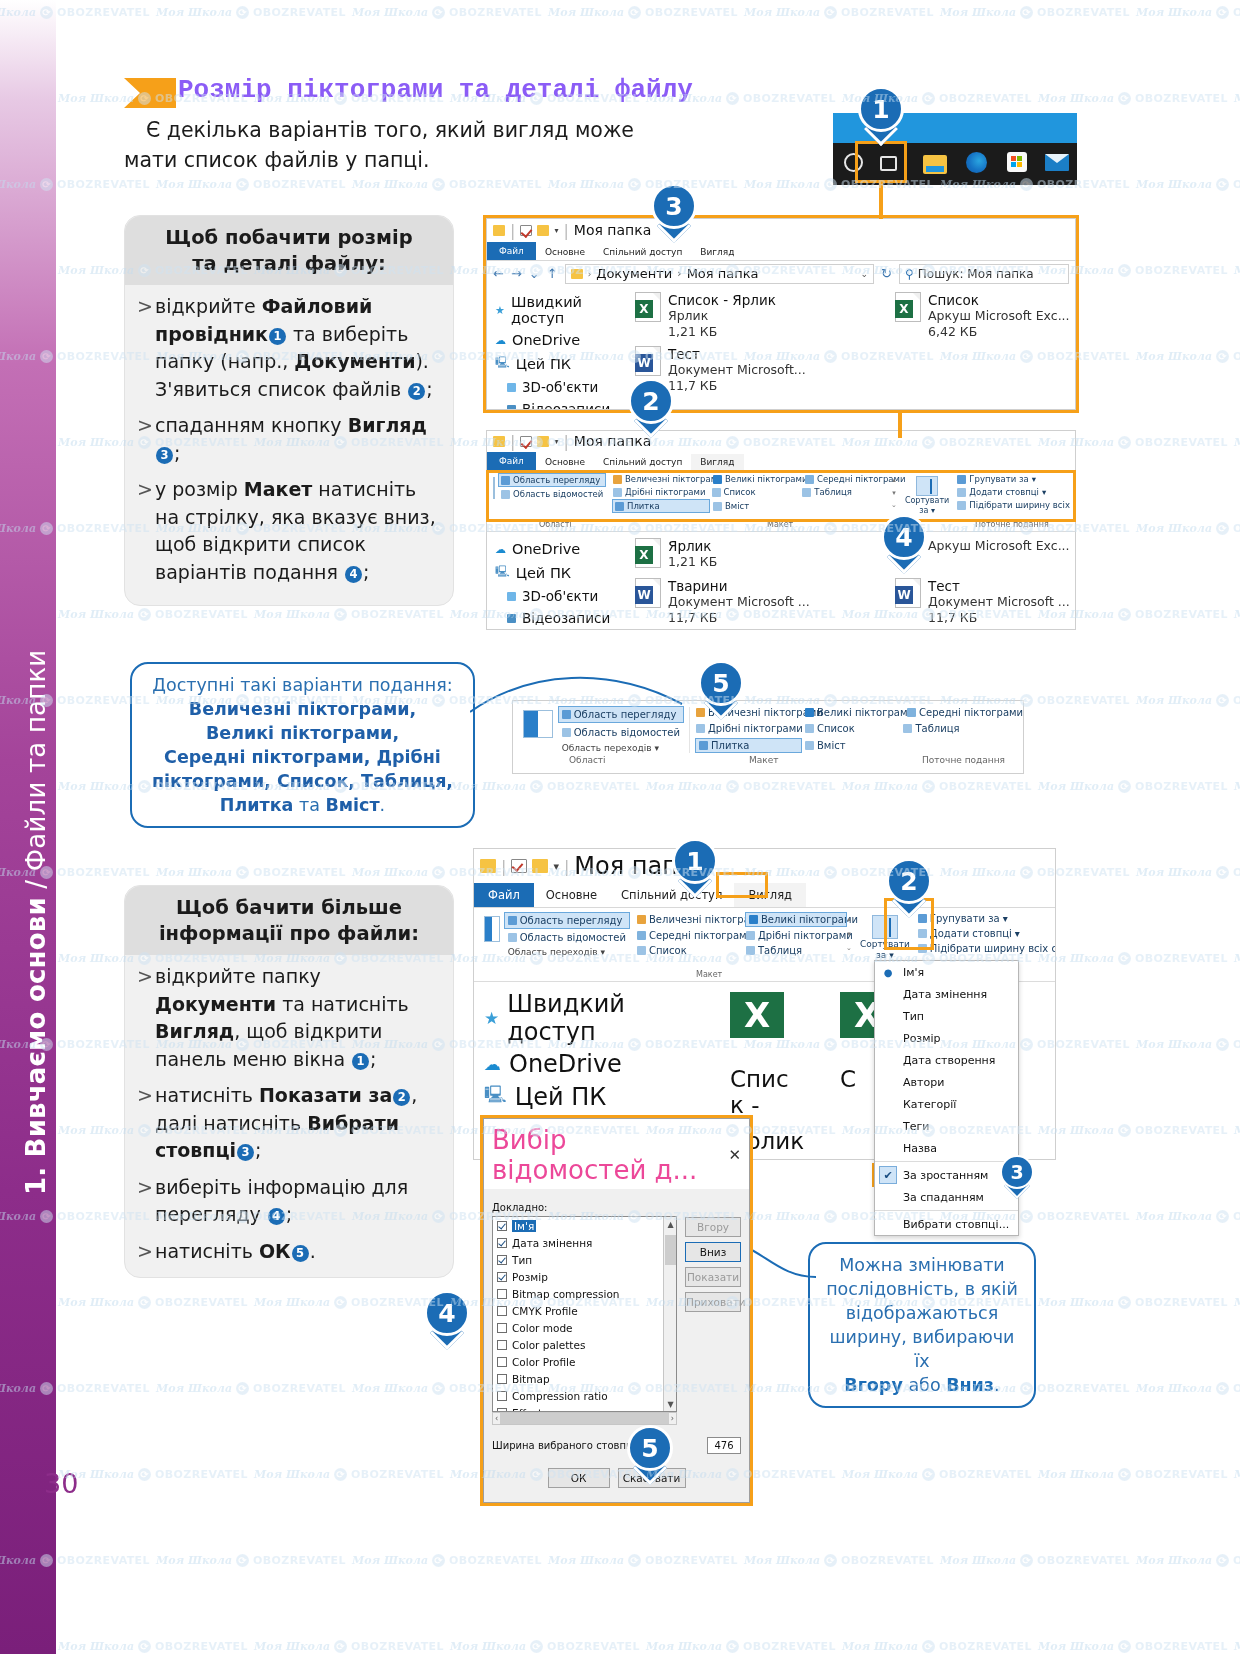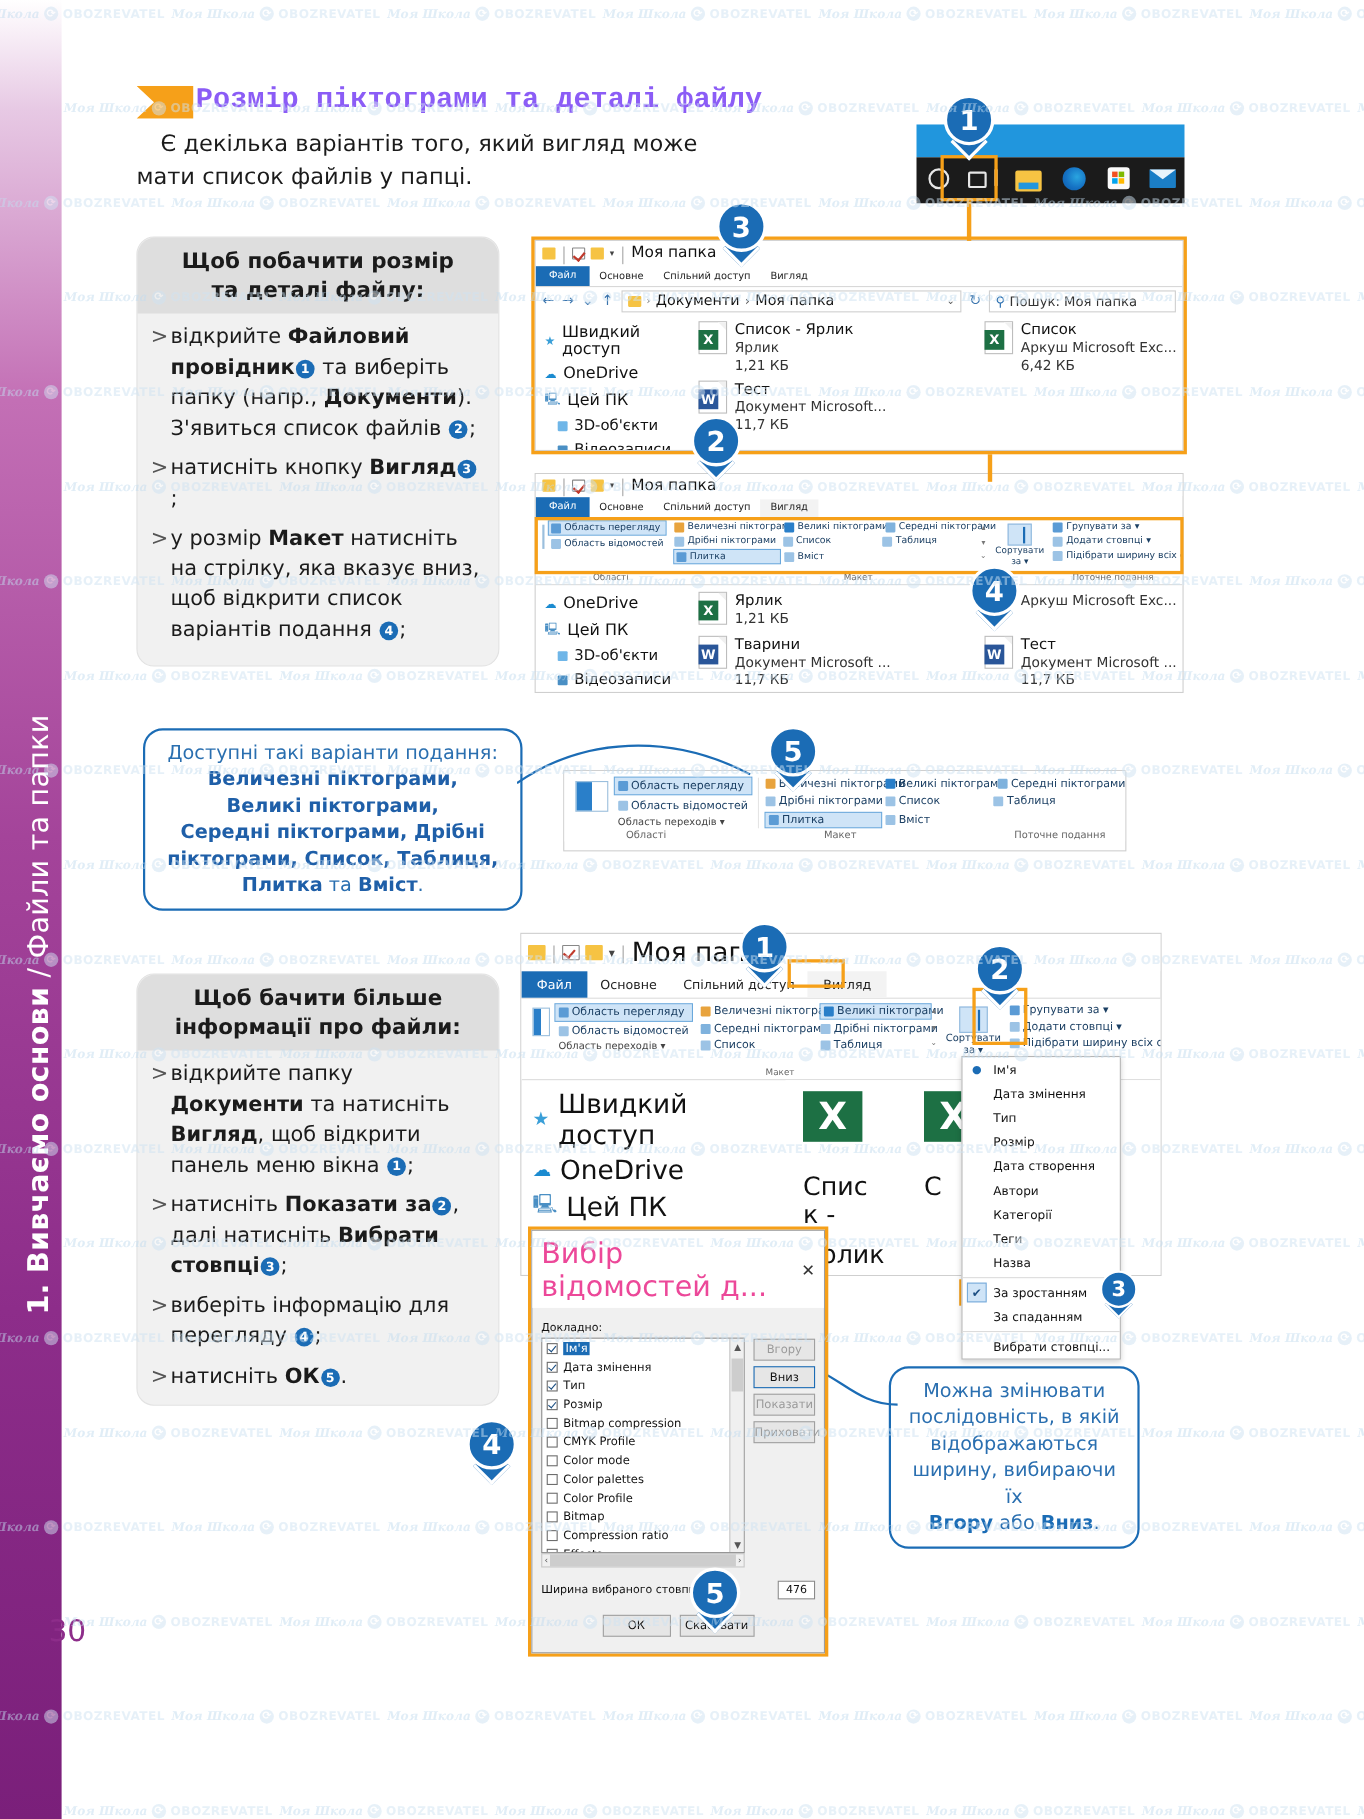--- a/index.html
+++ b/index.html
@@ -974,21 +974,21 @@
   <div class="hd">
     <div>Щоб побачити розмір</div>
       <div>та деталі файлу:</div>
   </div>
   <div class="bd">
     <ul style="margin:0;padding:0">
       <li>
         <span>відкрийте </span><b>Файловий провідник</b><span class="num">1</span><span> та виберіть папку (напр., </span><b>Документи</b><span>). З'явиться список файлів </span><span class="num">2</span><span>;</span>
       </li>
       <li>
-        <span>натисніть кнопку </span><b>Вигляд</b><span class="num">3</span><span>;</span>
+        <span>спаданням кнопку </span><b>Вигляд</b><span class="num">3</span><span>;</span>
       </li>
       <li>
         <span>у розмір </span><b>Макет</b><span> натисніть на стрілку, яка вказує вниз, щоб відкрити список варіантів подання </span><span class="num">4</span><span>;</span>
       </li>
     </ul>
   </div>
 </div>
 
 <div class="stepbox" style="left:124px; top:885px; width:330px;">
   <div class="hd">

